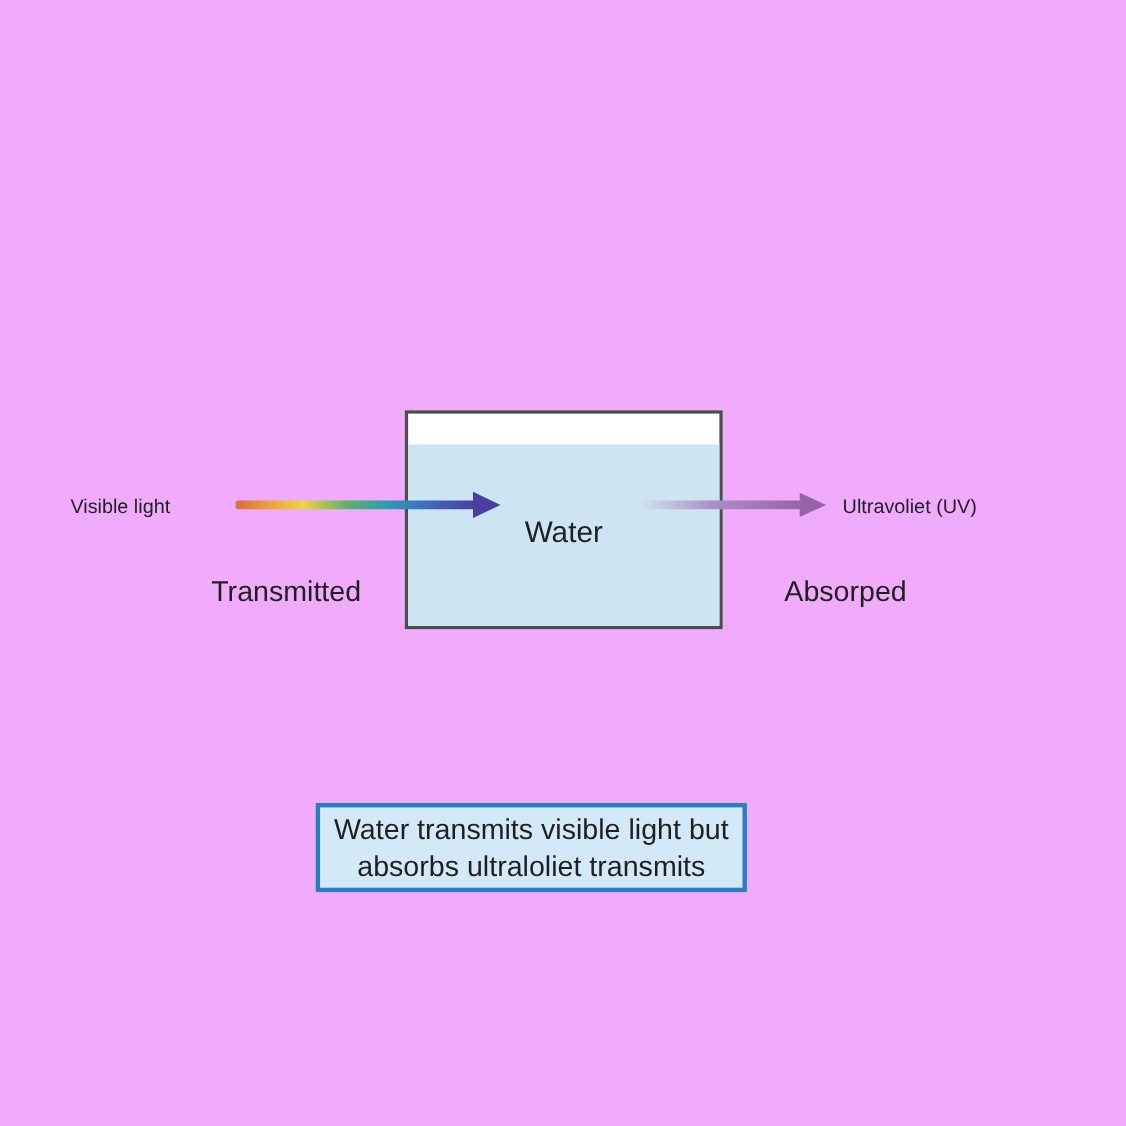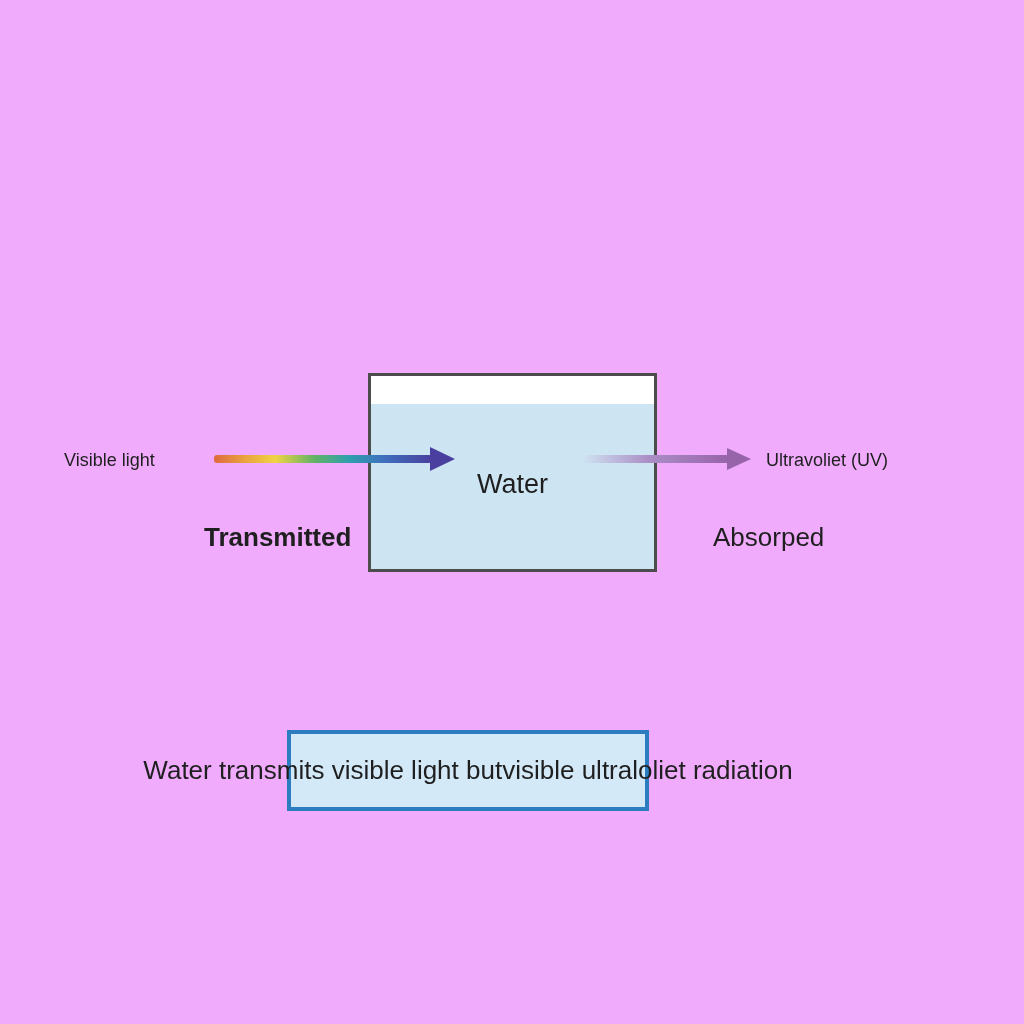--- a/index.html
+++ b/index.html
@@ -28,30 +28,30 @@
   }
   .water-fill{
     position:absolute;left:0;right:0;bottom:0;top:28px;
     background:var(--water-fill);
   }
   .water-label{
     left:368px;top:468px;width:289px;text-align:center;
     font-size:27px;line-height:32px;
   }
   .vis-label{left:64px;top:445px;}
-  .trans-label{left:204px;top:522px;font-weight:bold;}
+  .trans-label{left:192px;top:522px;}
   .uv-label{left:766px;top:445px;}
   .abs-label{left:685px;top:522px;margin-left:28px;}
   .vis-arrow{left:214px;top:444px;}
   .uv-arrow{left:583px;top:444px;}
   .caption-box{
-    left:287px;top:730px;width:362px;height:81px;
+    left:287px;top:730px;width:392px;height:81px;
     box-sizing:border-box;border:4px solid var(--caption-border);
     background:var(--caption-fill);
-    display:flex;flex-direction:row;align-items:center;justify-content:center;
+    display:flex;flex-direction:column;align-items:center;justify-content:center;
   }
   .caption-line{font-size:26px;line-height:33px;text-align:center;white-space:nowrap;}
 </style>
 </head>
 <body>
 
 <div class="canvas">
 
   <div class="abs container-box">
     <div class="water-fill"></div>
@@ -86,16 +86,16 @@
     <polygon points="144,4 168,15 144,26" style="fill:var(--uv-2,#9763a9)"></polygon>
   </svg>
 
   <div class="abs label-main vis-label">Visible light</div>
   <div class="abs label-sub trans-label">Transmitted</div>
   <div class="abs label-main uv-label">Ultravoliet (UV)</div>
   <div class="abs label-sub abs-label">Absorped</div>
 
   <div class="abs caption-box">
     <div class="caption-line">Water transmits visible light but</div>
-    <div class="caption-line">visible ultraloliet radiation</div>
+    <div class="caption-line">absorbs ultraloliet transmits</div>
   </div>
 
 </div>
 
 </body></html>

